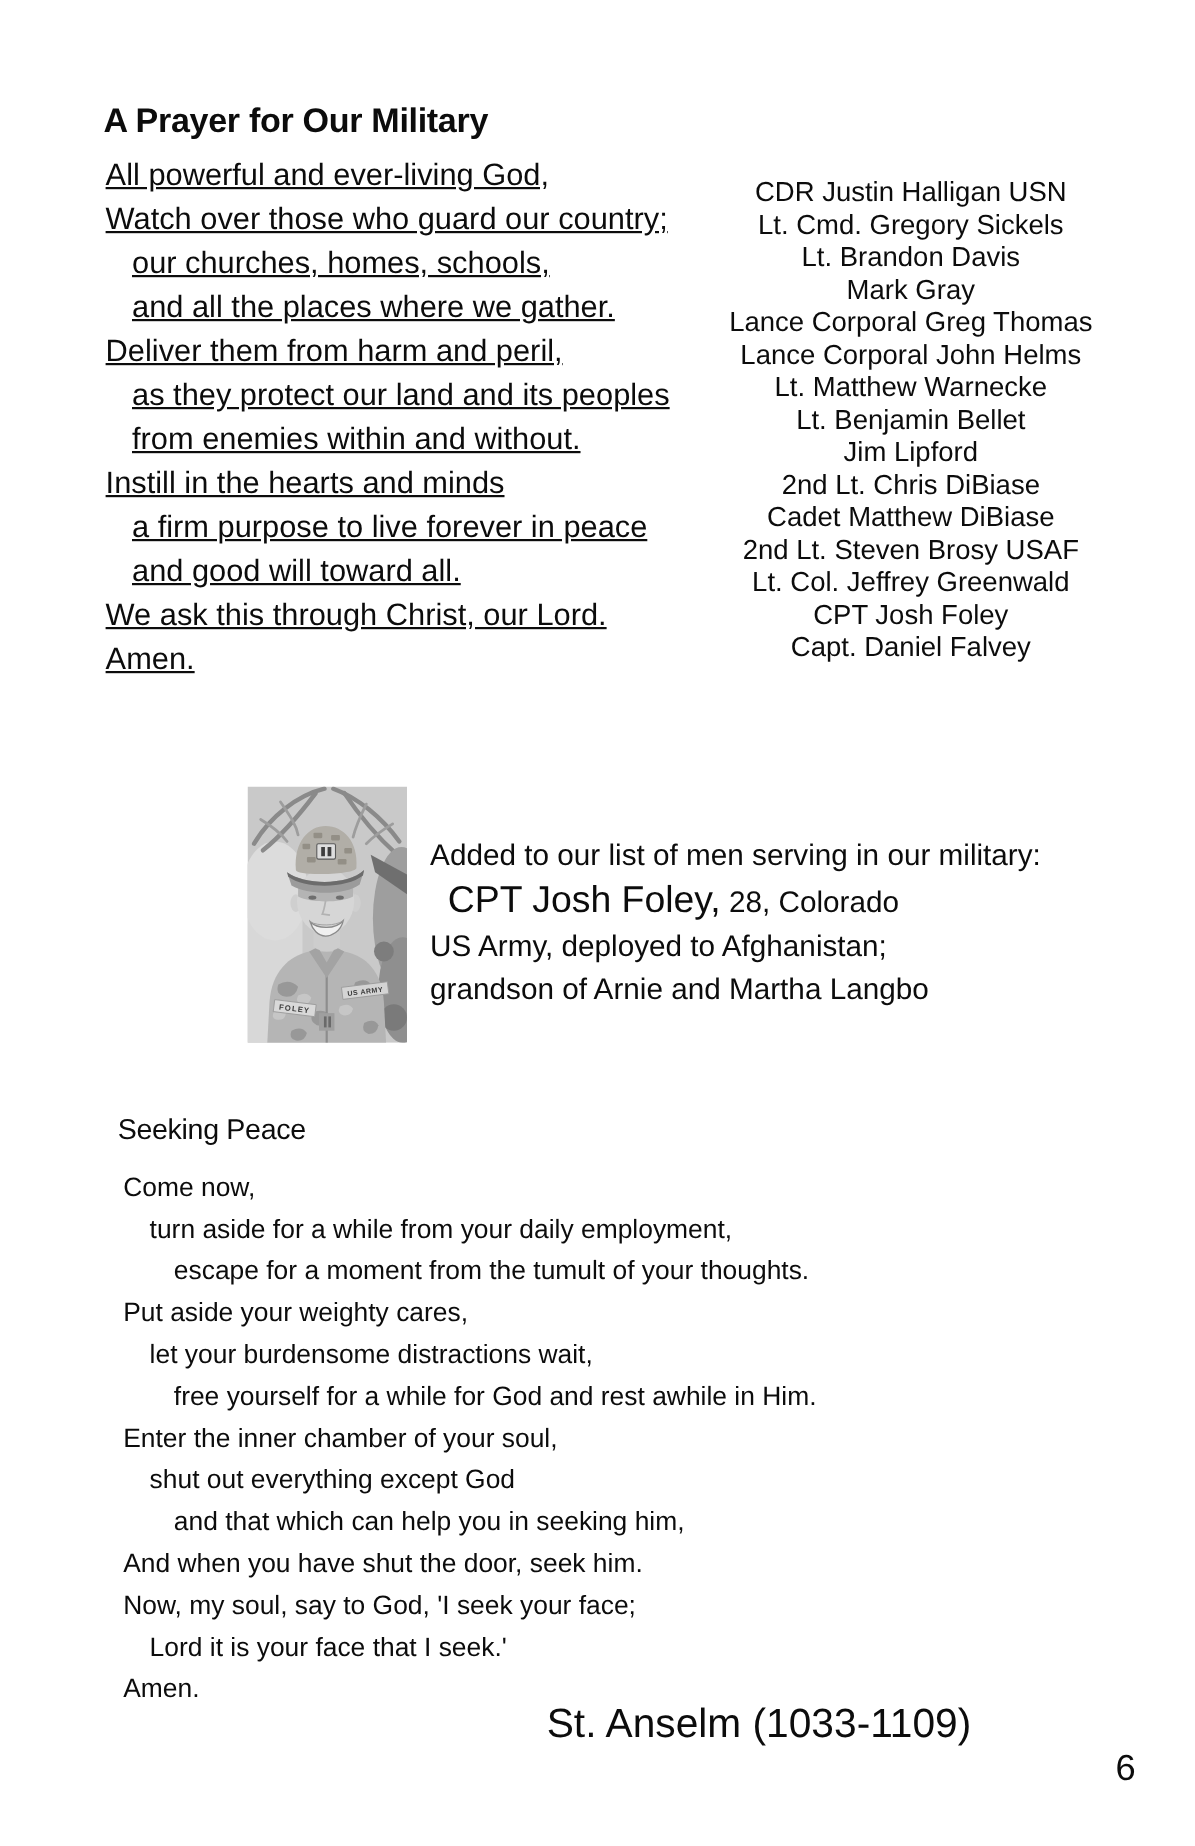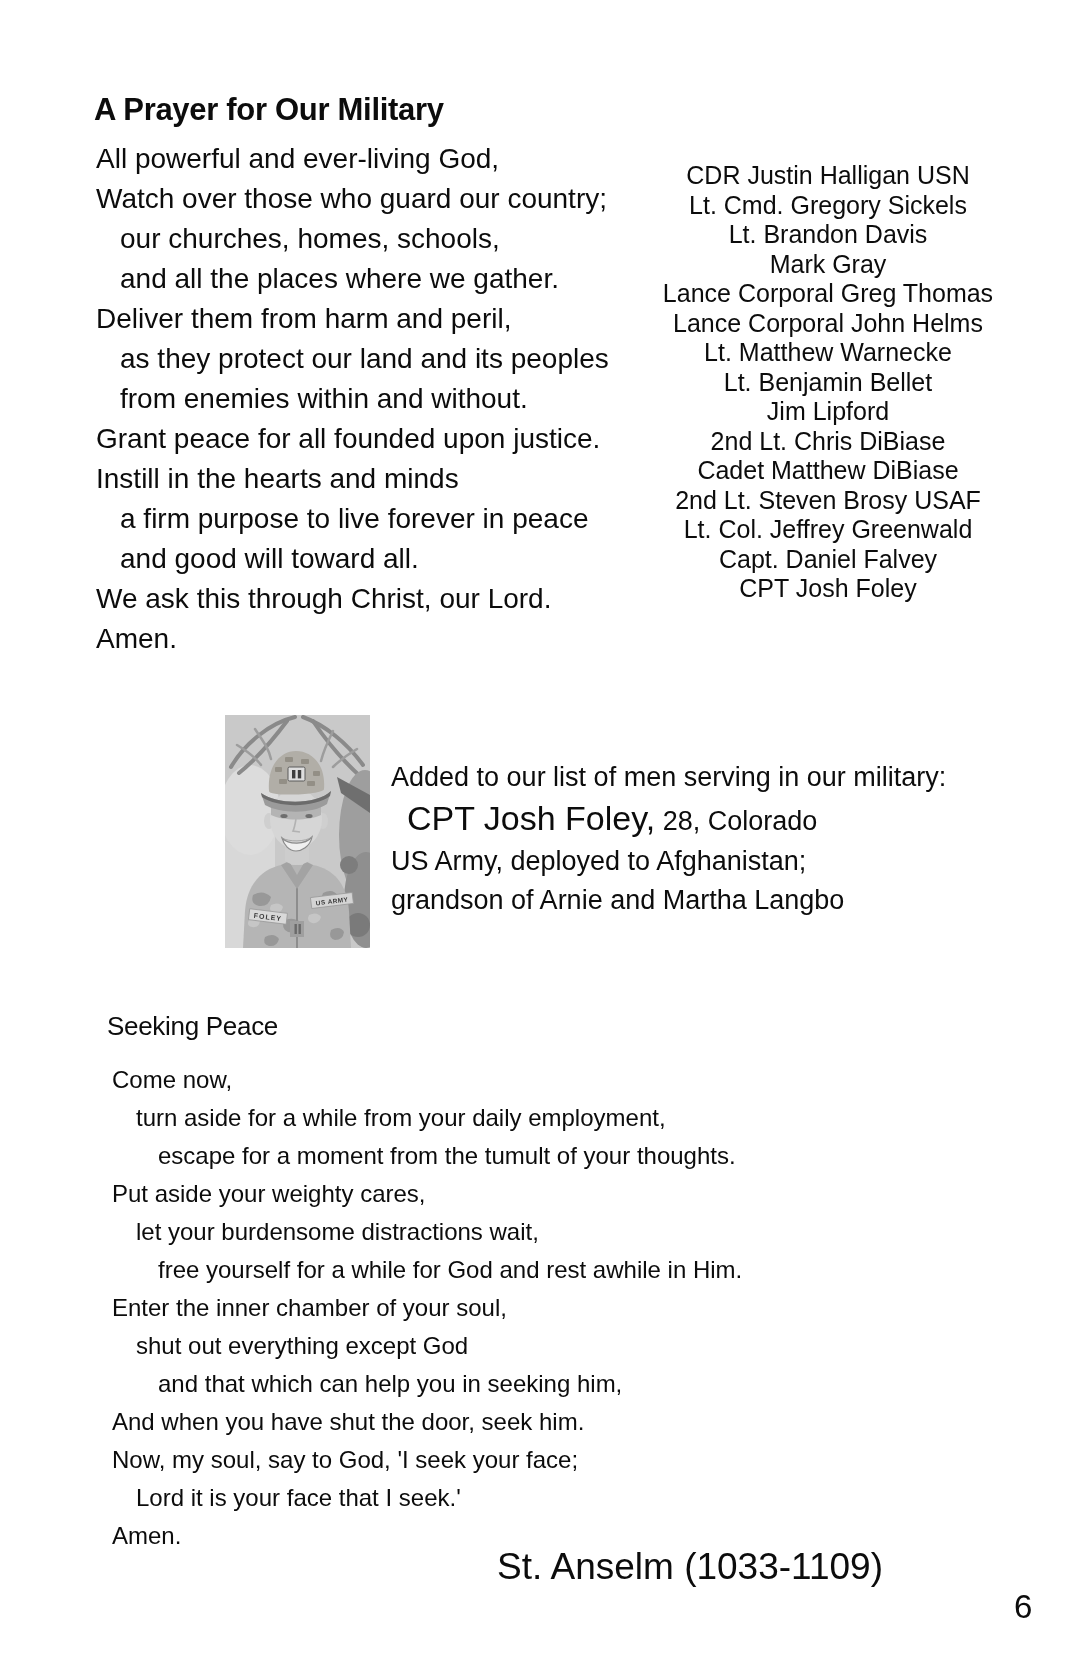--- a/index.html
+++ b/index.html
@@ -3,21 +3,21 @@
 <meta charset="utf-8">
 <style>
   * { margin:0; padding:0; box-sizing:border-box; }
   html,body { background:#ffffff; }
   body {
     width:1086px; height:1678px; position:relative;
     color:#0c0c0c; font-family:"Liberation Sans", sans-serif;
     overflow:hidden;
   }
   #title { position:absolute; left:94px; top:92px; font-size:31px; font-weight:700; letter-spacing:-0.3px; }
-  #military-lines { position:absolute; left:96px; top:139px; font-size:28px; line-height:40px; white-space:nowrap; }
+  #military-lines { position:absolute; left:96px; top:139px; font-size:28px; line-height:40px; white-space:nowrap;text-decoration:underline; }
   #names { position:absolute; left:600px; top:161px; width:456px; text-align:center; font-size:25px; line-height:29.5px; }
   .indent-0 { padding-left:0; }
   .indent-1 { padding-left:24px; }
   .indent-2 { padding-left:46px; }
   #photo { position:absolute; left:225px; top:715px; width:145px; height:233px; }
   #photo svg { display:block; width:100%; height:100%; }
   #photo text { font-family:"Liberation Sans", sans-serif; font-weight:700; }
   #caption { position:absolute; left:391px; top:758px; font-size:27px; line-height:39px; white-space:nowrap; }
   #caption .name-line { line-height:42px;margin-left:16px; }
   #caption .big { font-size:34px; }
@@ -34,21 +34,20 @@
   <h1 id="title">A Prayer for Our Military</h1>
 
   <div id="military-lines">
       <div class="line indent-0">All powerful and ever-living God,</div>
       <div class="line indent-0">Watch over those who guard our country;</div>
       <div class="line indent-1">our churches, homes, schools,</div>
       <div class="line indent-1">and all the places where we gather.</div>
       <div class="line indent-0">Deliver them from harm and peril,</div>
       <div class="line indent-1">as they protect our land and its peoples</div>
       <div class="line indent-1">from enemies within and without.</div>
-      <div class="line indent-0">Grant peace for all founded upon justice.</div>
       <div class="line indent-0">Instill in the hearts and minds</div>
       <div class="line indent-1">a firm purpose to live forever in peace</div>
       <div class="line indent-1">and good will toward all.</div>
       <div class="line indent-0">We ask this through Christ, our Lord.</div>
       <div class="line indent-0">Amen.</div>
     </div>
 
   <div id="names">
       <div class="line indent-0">CDR Justin Halligan USN</div>
       <div class="line indent-0">Lt. Cmd. Gregory Sickels</div>
@@ -56,22 +55,22 @@
       <div class="line indent-0">Mark Gray</div>
       <div class="line indent-0">Lance Corporal Greg Thomas</div>
       <div class="line indent-0">Lance Corporal John Helms</div>
       <div class="line indent-0">Lt. Matthew Warnecke</div>
       <div class="line indent-0">Lt. Benjamin Bellet</div>
       <div class="line indent-0">Jim Lipford</div>
       <div class="line indent-0">2nd Lt. Chris DiBiase</div>
       <div class="line indent-0">Cadet Matthew DiBiase</div>
       <div class="line indent-0">2nd Lt. Steven Brosy USAF</div>
       <div class="line indent-0">Lt. Col. Jeffrey Greenwald</div>
+      <div class="line indent-0">CPT Josh Foley</div>
       <div class="line indent-0">Capt. Daniel Falvey</div>
-      <div class="line indent-0">CPT Josh Foley</div>
     </div>
 
   <div id="photo">
     <svg viewBox="0 0 145 233" xmlns="http://www.w3.org/2000/svg">
       <rect x="0" y="0" width="145" height="233" fill="#c9c9c9"></rect>
       <rect x="0" y="120" width="50" height="113" fill="#d8d8d8"></rect>
       <ellipse cx="25" cy="95" rx="30" ry="45" fill="#dcdcdc"></ellipse>
       <g stroke="#8a8a8a" stroke-width="4" fill="none" stroke-linecap="round">
         <path d="M70,2 C45,8 20,28 6,52"></path>
         <path d="M78,2 C100,10 122,28 138,50"></path>

